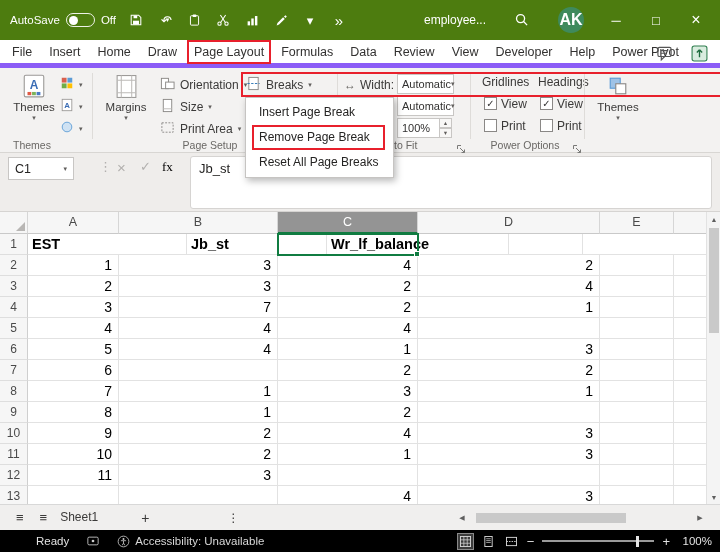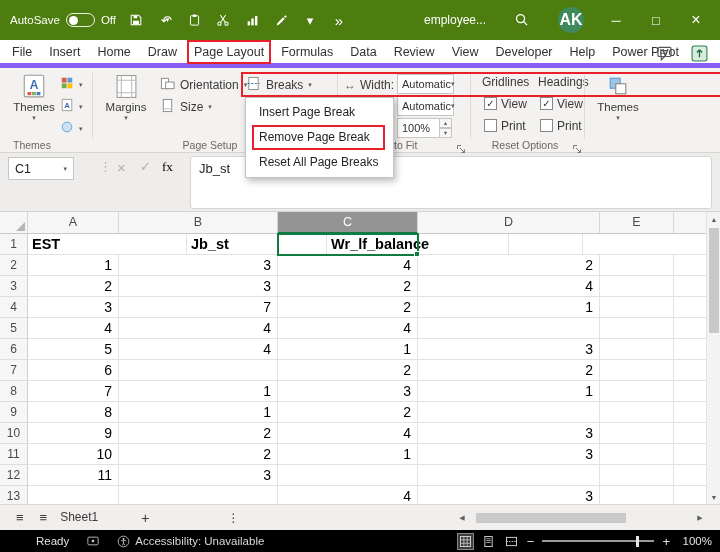--- a/index.html
+++ b/index.html
@@ -280,20 +280,27 @@
       <span class="chev">▾</span>
     </div>
     <div class="smbtn" style="left:160px;top:28px;">
       <span><svg width="15" height="15" viewBox="0 0 16 16">
             <rect x="3.5" y="1.5" width="9" height="13" fill="#fff" stroke="#8a8886"></rect>
             <path d="M3.5 11.5h9" stroke="#bdbbb8"></path>
           </svg></span>
       <span>Size</span>
       <span class="chev">▾</span>
     </div>
+    <div class="smbtn" style="left:160px;top:50px;">
+      <span><svg width="15" height="15" viewBox="0 0 16 16">
+            <rect x="2" y="3" width="12" height="10" fill="none" stroke="#8a8886" stroke-dasharray="2 1.5"></rect>
+          </svg></span>
+      <span>Print Area</span>
+      <span class="chev">▾</span>
+    </div>
     <div class="smbtn red-box" style="left:246px;top:6px;--ri:-2px -5px;">
       <span><svg width="15" height="15" viewBox="0 0 16 16">
             <rect x="3" y="1.5" width="10" height="13" fill="#fff" stroke="#8a8886"></rect>
             <path d="M1.5 8h13" stroke="#2e75b5" stroke-dasharray="2.5 1.5"></path>
           </svg></span>
       <span>Breaks</span>
       <span class="chev">▾</span>
     </div>
     <div class="glabel" style="left:150px;width:120px;">Page Setup</div>
     <div class="gsep" style="left:337px;"></div>
@@ -329,21 +336,21 @@
     <div class="cblabel" style="left:482px;top:7px;text-align:center;">Gridlines</div>
     <div class="cblabel" style="left:538px;top:7px;">Headings</div>
     <span class="cb on" style="left:484px;top:29px;"></span>
     <div class="cblabel" style="left:501px;top:29px;">View</div>
     <span class="cb" style="left:484px;top:51px;"></span>
     <div class="cblabel" style="left:501px;top:51px;">Print</div>
     <span class="cb on" style="left:540px;top:29px;"></span>
     <div class="cblabel" style="left:557px;top:29px;">View</div>
     <span class="cb" style="left:540px;top:51px;"></span>
     <div class="cblabel" style="left:557px;top:51px;">Print</div>
-    <div class="glabel" style="left:478px;width:94px;">Reset Options</div>
+    <div class="glabel" style="left:478px;width:94px;">Power Options</div>
     <span class="launcher" style="left:572px;top:72px;">
       <svg width="10" height="10" viewBox="0 0 10 10" stroke="#7a7a78" fill="none">
           <path d="M1.5 1.5H5M1.5 1.5V5"></path>
           <path d="M4 4l4.5 4.5M8.5 8.5v-3M8.5 8.5h-3"></path>
         </svg>
     </span>
     <div class="gsep" style="left:584px;"></div>
 
     <div class="bigbtn" style="left:592px;">
       <span class="bicon">

